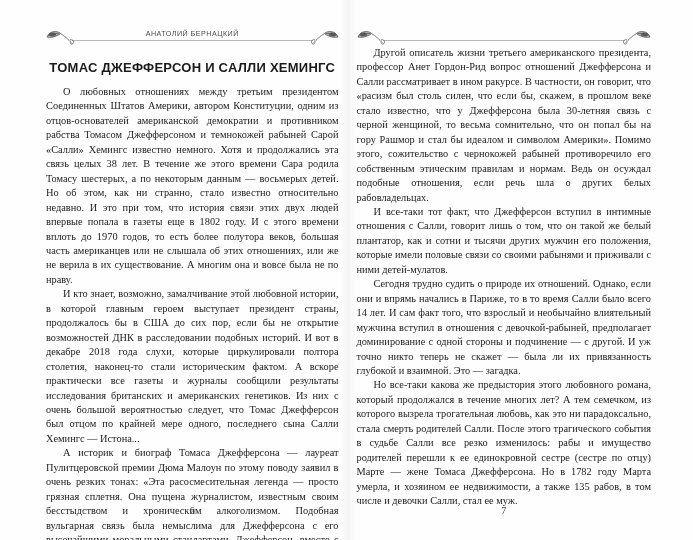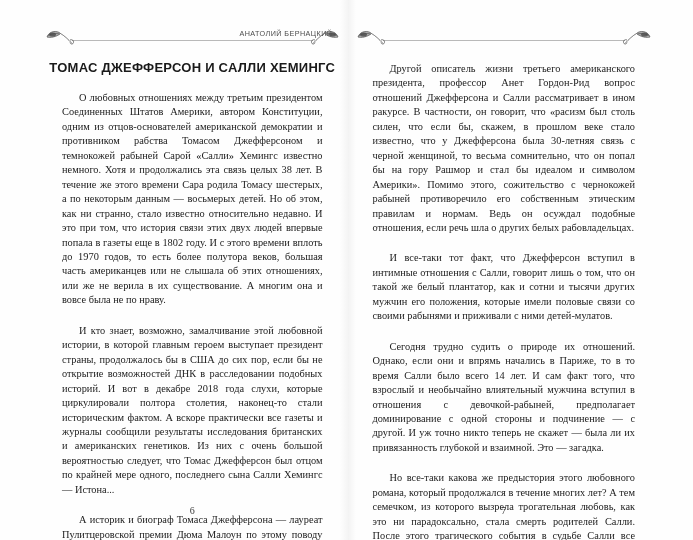--- a/index.html
+++ b/index.html
@@ -48,21 +48,21 @@
 
   .page-left  { padding: 22px 8px 0 46px; }
   .page-right { padding: 22px 42px 0 10px; }
 
   
   .running-head {
     position: relative;
     height: 22px;
     display: flex;
     align-items: center;
-    justify-content: flex-end;
+    justify-content: center;
   }
   .rh-rule {
     position: absolute;
     left: 26px;
     right: 26px;
     bottom: 3px;
     height: 1px;
     background: #b9b9b9;
   }
   .rh-text {
@@ -105,21 +105,21 @@
   .body-col {
     font-size: 10.35px;
     line-height: 14.45px;
     text-align: justify;
     text-justify: inter-word;
     color: #222222;
     hyphens: auto;
     -webkit-hyphens: auto;
   }
   .body-col p {
-    margin: 16px;
+    margin: 0;
     text-indent: 17px;
   }
   .body-col p.first { text-indent: 17px; }
 
   .page-right .body-col { padding-top: 2px; }
 
   
   .folio {
     position: absolute;
     bottom: 24px;

